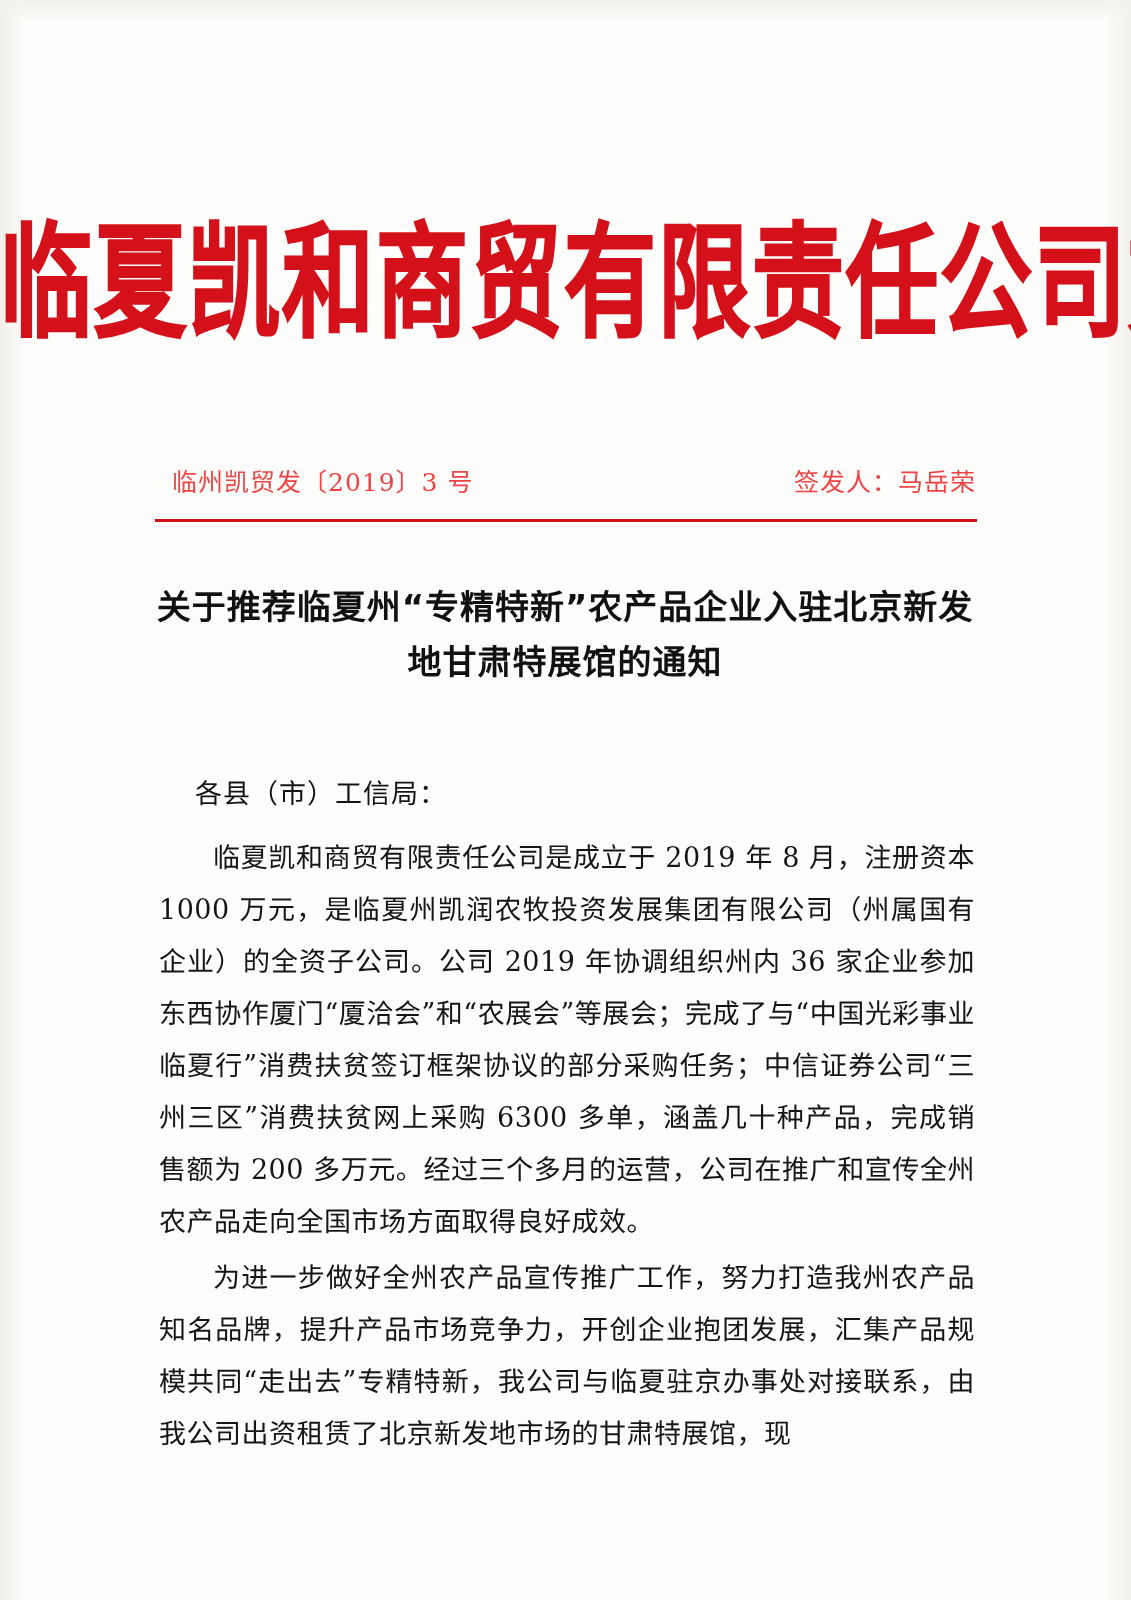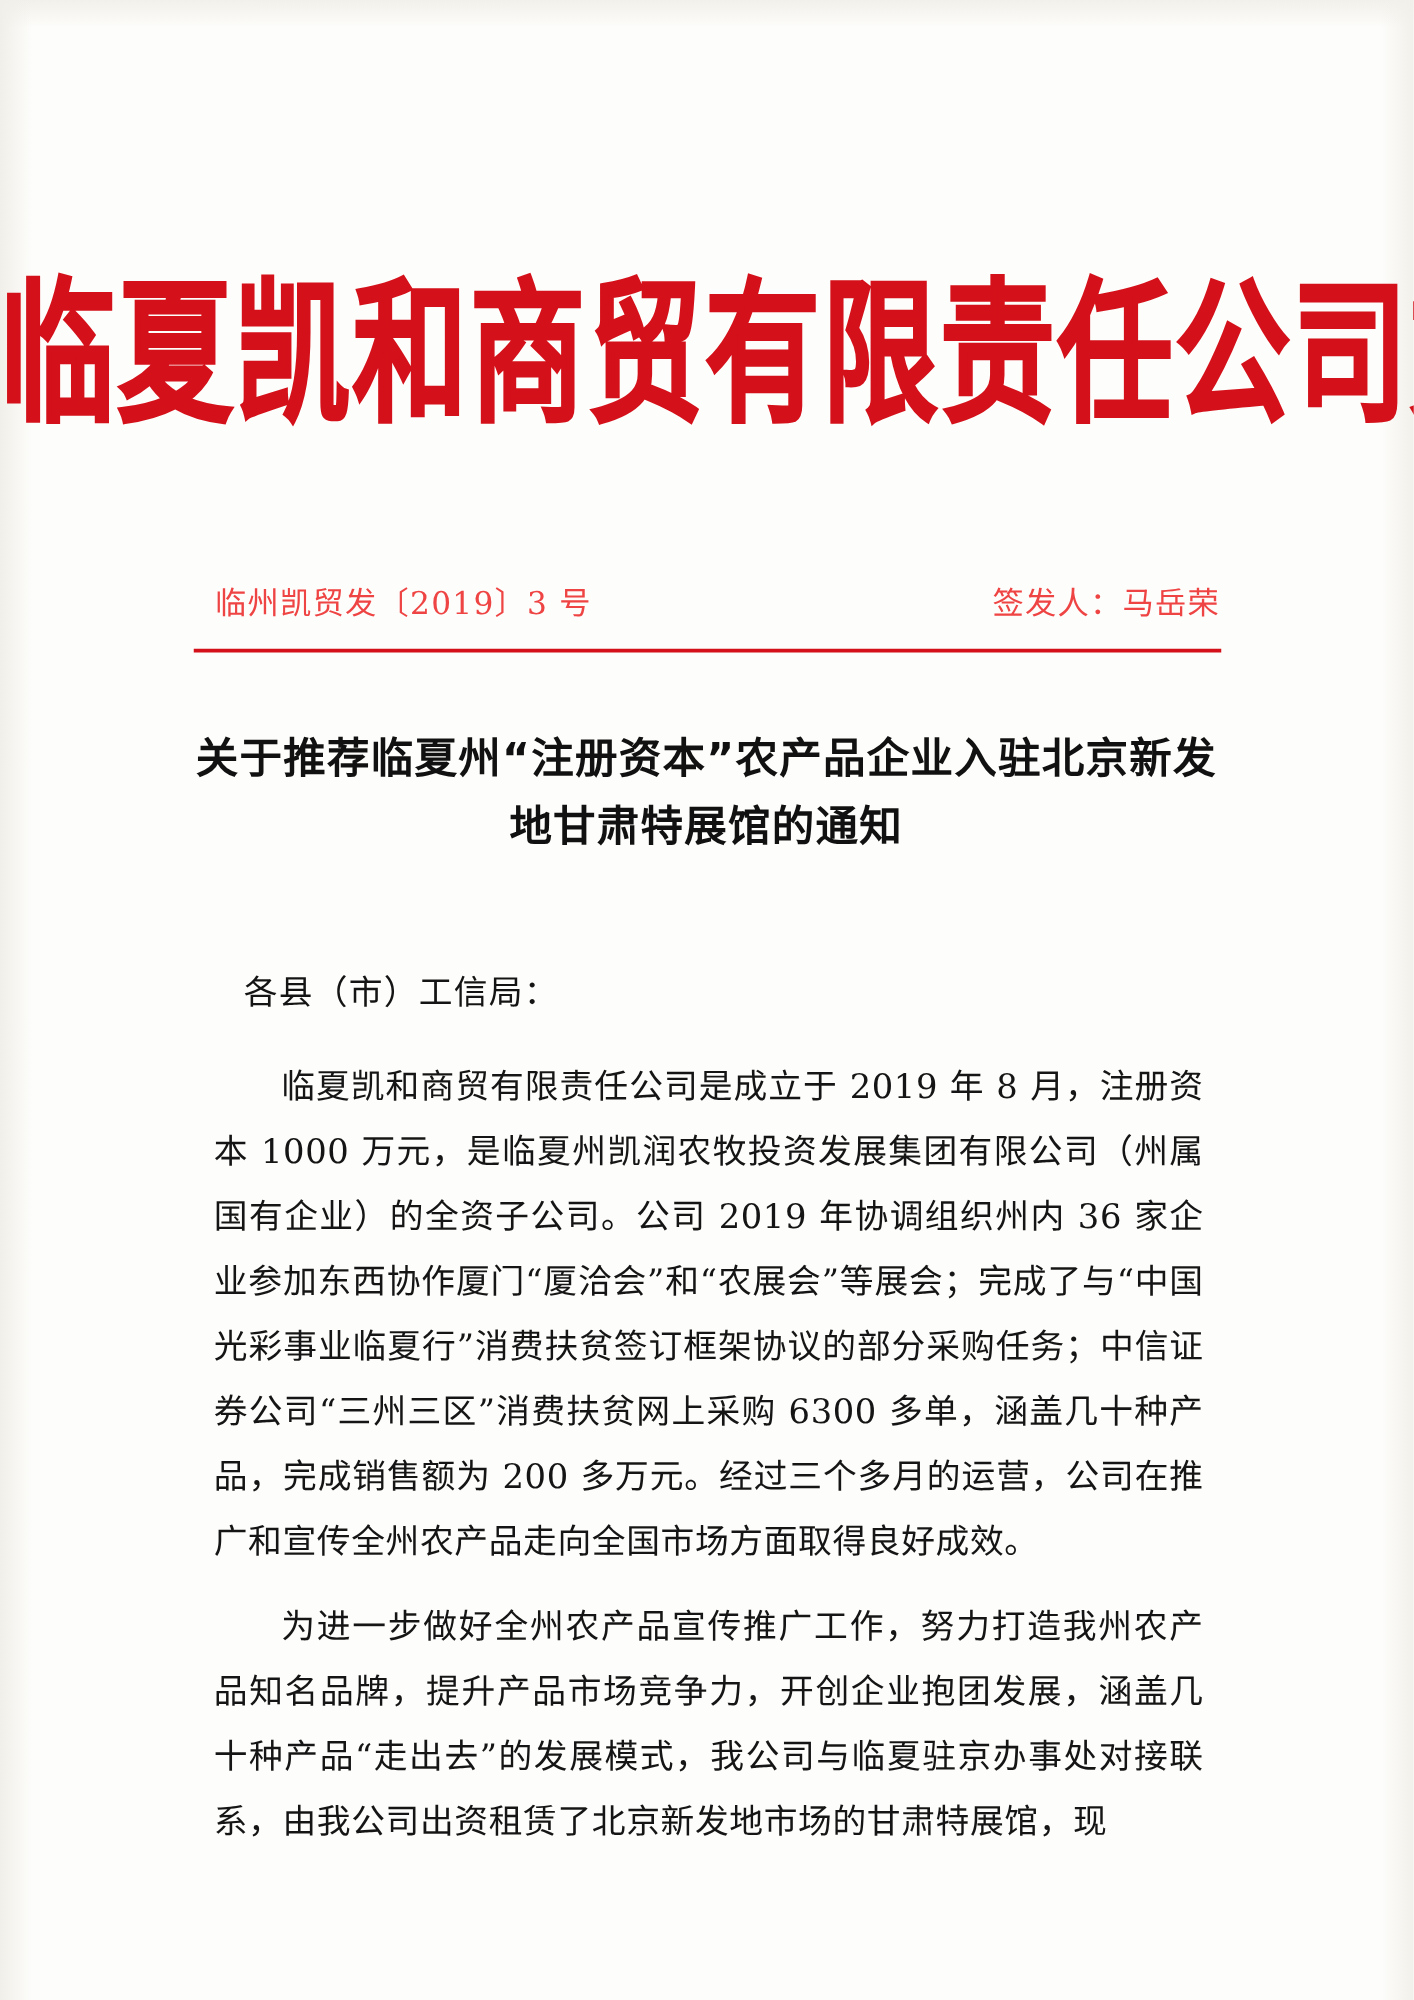--- a/index.html
+++ b/index.html
@@ -113,21 +113,21 @@
     left: 155px;
     width: 824px;
     font-size: 27px;
     line-height: 52px;
     letter-spacing: 0.5px;
     color: #151515;
     text-align: justify;
     text-justify: inter-ideograph;
   }
   .body-text p {
-    margin: 16px;
+    margin: 4px;
     text-indent: 2em;
   }
 </style>
 </head>
 <body>
 
 <div class="page">
 
   <div class="paper-edge-top"></div>
   <div class="paper-edge-left"></div>
@@ -137,22 +137,22 @@
     <div class="doc-header-title">临夏凯和商贸有限责任公司文件</div>
   </div>
 
   <div class="doc-meta">
     <div class="doc-number">临州凯贸发〔2019〕3 号</div>
     <div class="doc-signer">签发人：马岳荣</div>
   </div>
 
   <div class="red-rule"></div>
 
-  <div class="doc-title">关于推荐临夏州“注册资本”农产品企业入驻北京新发地甘肃特展馆的通知</div>
+  <div class="doc-title">关于推荐临夏州“专精特新”农产品企业入驻北京新发地甘肃特展馆的通知</div>
 
   <div class="salutation">各县（市）工信局：</div>
 
   <div class="body-text">
     <p>临夏凯和商贸有限责任公司是成立于 2019 年 8 月，注册资本 1000 万元，是临夏州凯润农牧投资发展集团有限公司（州属国有企业）的全资子公司。公司 2019 年协调组织州内 36 家企业参加东西协作厦门“厦洽会”和“农展会”等展会；完成了与“中国光彩事业临夏行”消费扶贫签订框架协议的部分采购任务；中信证券公司“三州三区”消费扶贫网上采购 6300 多单，涵盖几十种产品，完成销售额为 200 多万元。经过三个多月的运营，公司在推广和宣传全州农产品走向全国市场方面取得良好成效。</p>
-    <p>为进一步做好全州农产品宣传推广工作，努力打造我州农产品知名品牌，提升产品市场竞争力，开创企业抱团发展，涵盖几十种产品“走出去”的发展模式，我公司与临夏驻京办事处对接联系，由我公司出资租赁了北京新发地市场的甘肃特展馆，现</p>
+    <p>为进一步做好全州农产品宣传推广工作，努力打造我州农产品知名品牌，提升产品市场竞争力，开创企业抱团发展，汇集产品规模共同“走出去”专精特新，我公司与临夏驻京办事处对接联系，由我公司出资租赁了北京新发地市场的甘肃特展馆，现</p>
   </div>
 
 </div>
 
 </body></html>

